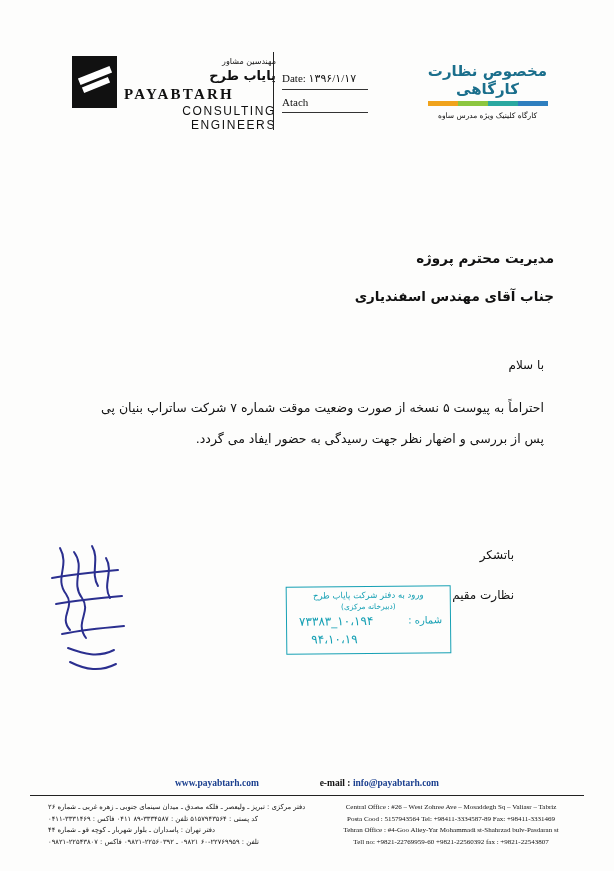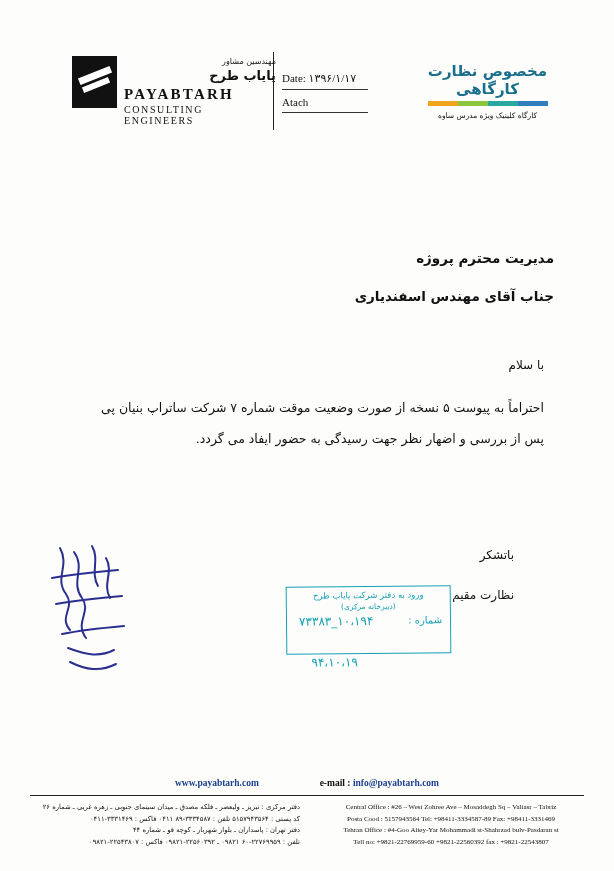--- a/index.html
+++ b/index.html
@@ -88,23 +88,23 @@
     text-align: left;
     font-family: "Liberation Serif", serif;
     font-size: 15px;
     font-weight: bold;
     letter-spacing: 2.2px;
     color: #111;
     margin-top: 2px;
   }
   .lt-en-small {
     direction: ltr;
-    text-align: left;
-    font-family: Liberation Serif, serif;
-    font-size: 10px;
+    text-align: right;
+    font-family: Liberation Sans, sans-serif;
+    font-size: 12px;
     letter-spacing: 1.6px;
     color: #111;
     margin-top: 1px;
   }
 
   .vrule {
     position: absolute;
     left: 213px;
     top: 0;
     width: 1px;
@@ -256,21 +256,20 @@
     font-size: 12px;
     letter-spacing: 0.5px;
     font-family: "DejaVu Sans", sans-serif;
   }
   .stamp-date {
     position: absolute;
     top: 45px;
     left: 24px;
     font-size: 12px;
     letter-spacing: 0.5px;
-    margin-top: 23px;
   }
 
   
   .footer-links {
     position: absolute;
     top: 778px;
     left: 0;
     width: 614px;
     text-align: center;
     font-family: "Liberation Serif", serif;
@@ -294,25 +293,25 @@
 
   .footer-cols {
     position: absolute;
     top: 800px;
     left: 30px;
     width: 554px;
     height: 60px;
   }
   .footer-fa {
     position: absolute;
-    right: 284px;
+    right: 256px;
     top: 2px;
     width: 280px;
     direction: rtl;
-    text-align: right;
+    text-align: left;
     font-size: 6.8px;
     line-height: 11.5px;
     color: #111;
   }
   .footer-en {
     position: absolute;
     left: 288px;
     top: 2px;
     width: 266px;
     direction: ltr;

